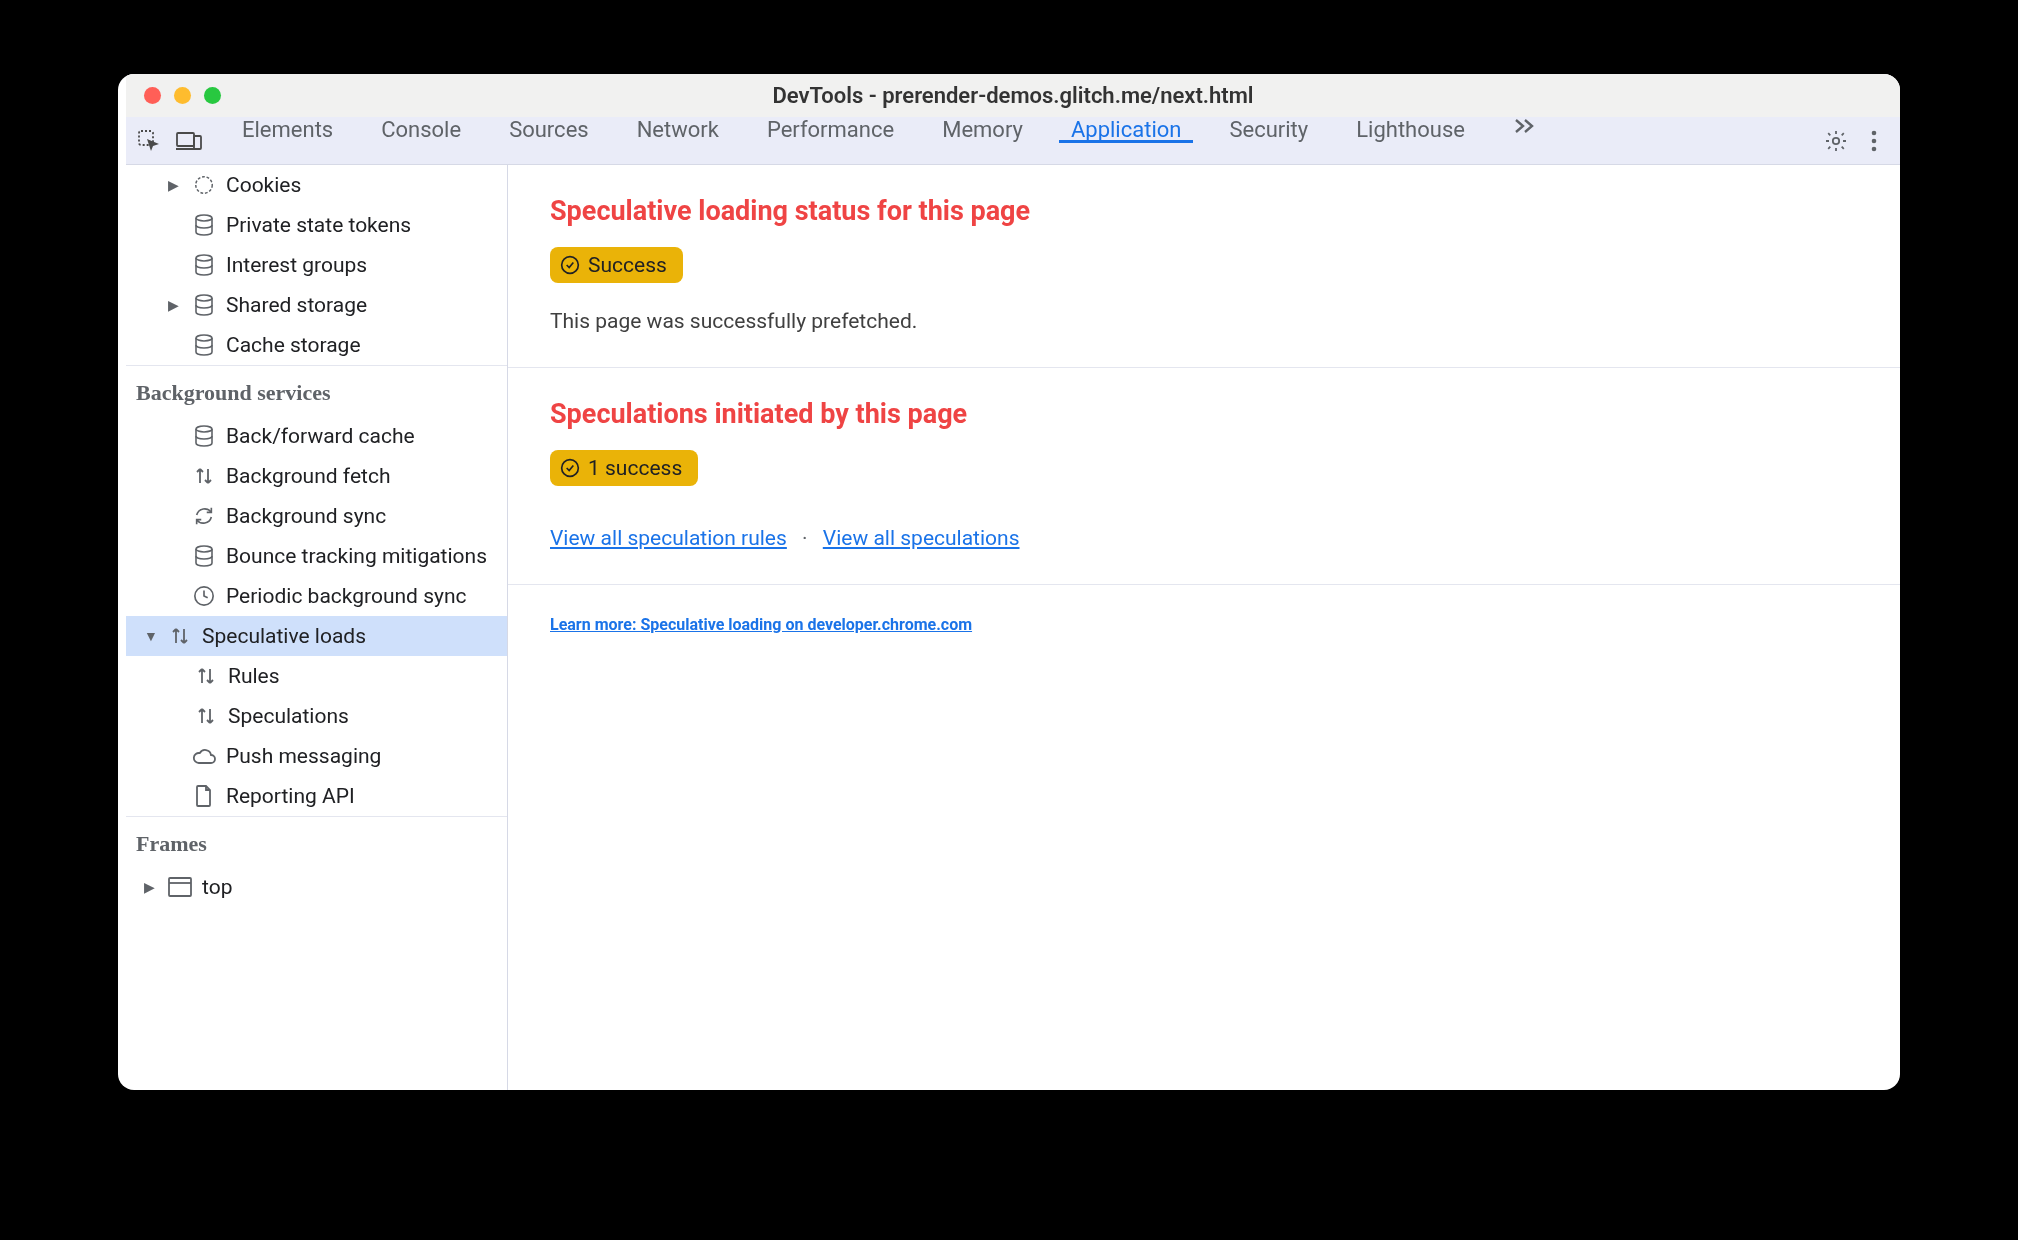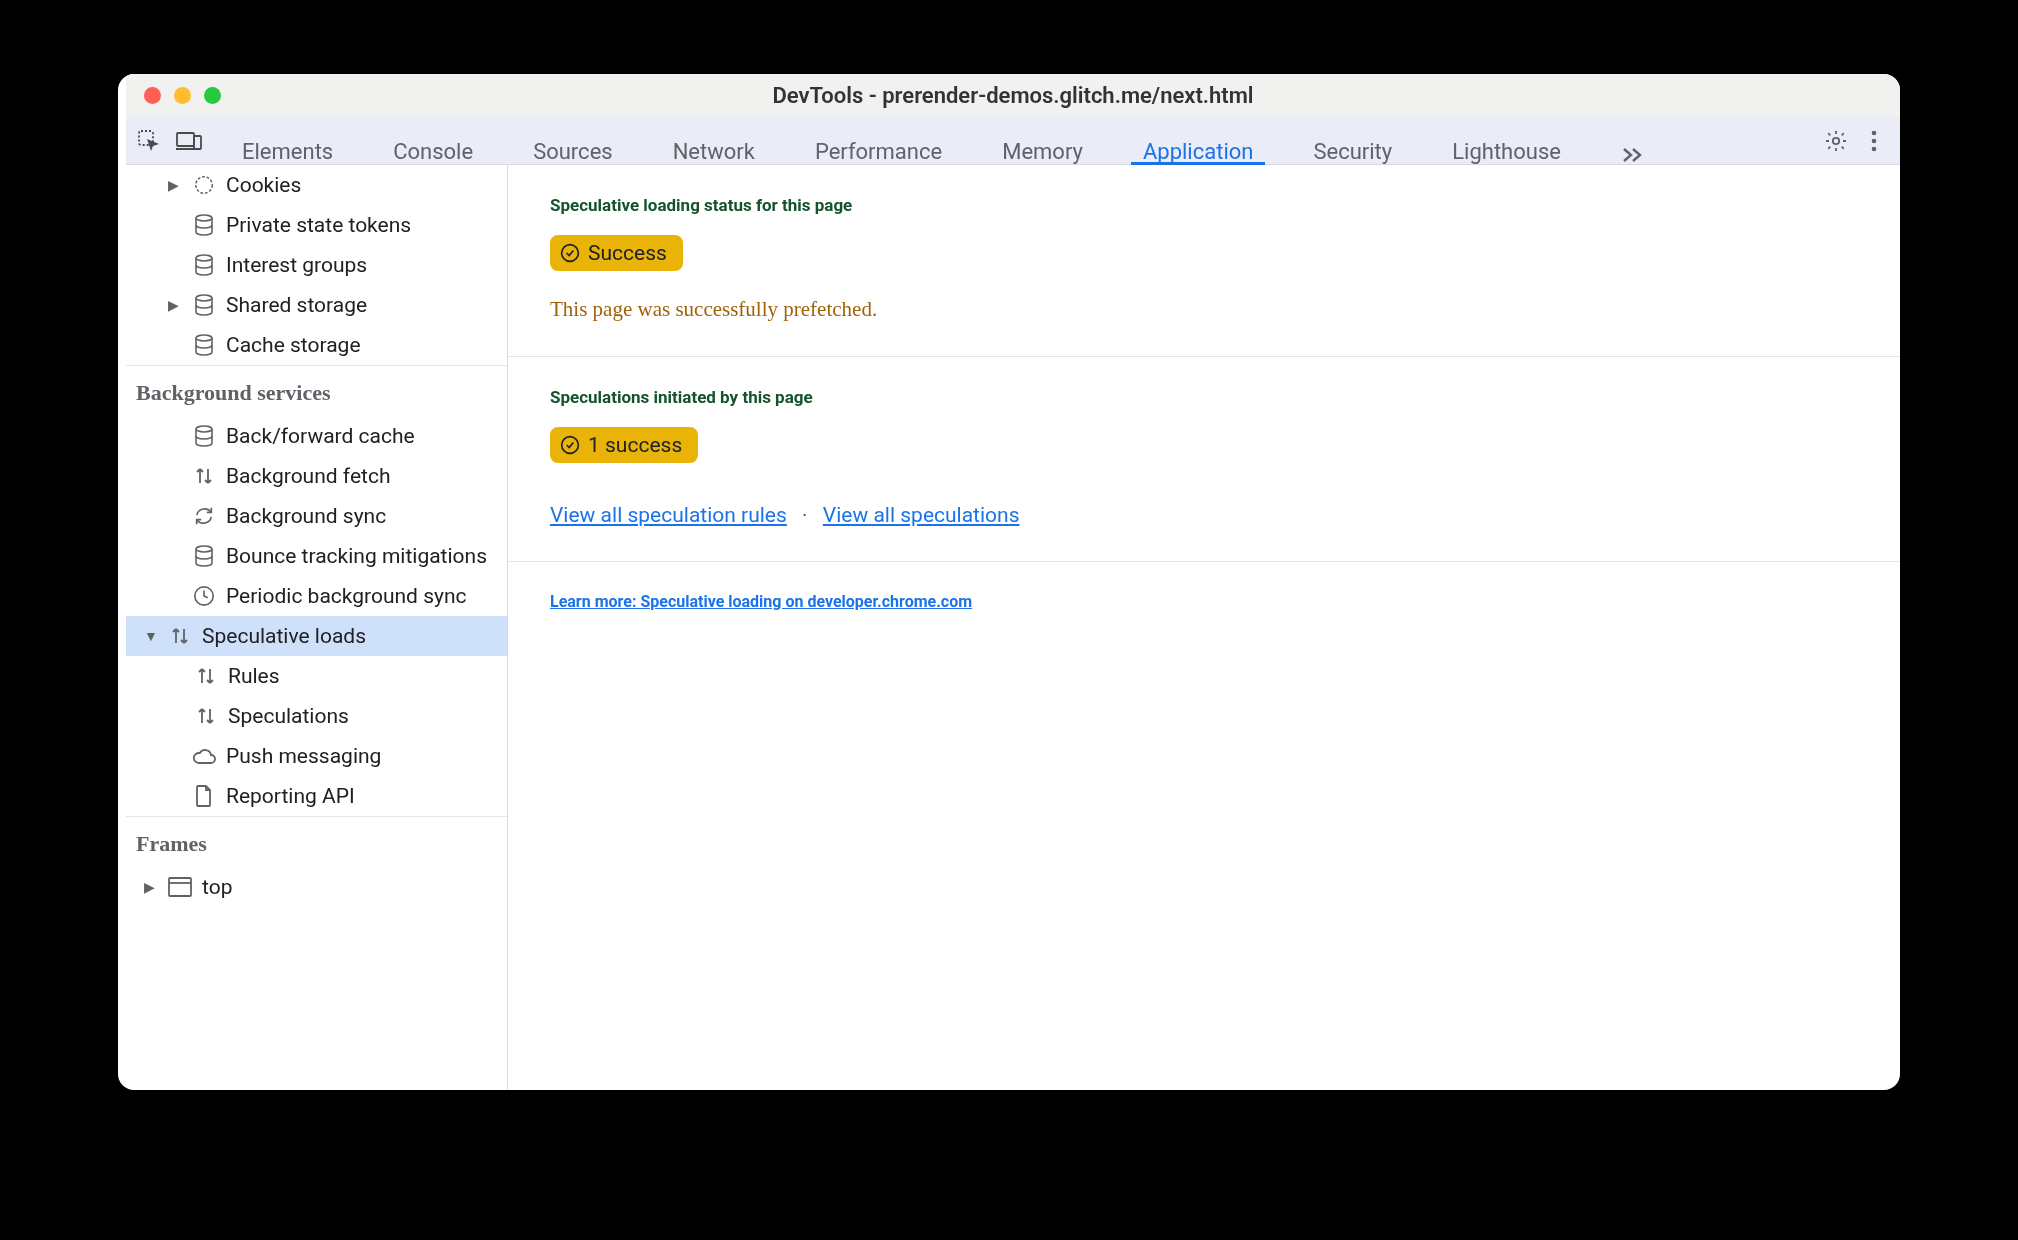--- a/index.html
+++ b/index.html
@@ -63,23 +63,23 @@
     gap: 14px;
     padding-right: 18px;
   }
   .tool-icon {
     width: 26px; height: 26px;
     display: flex; align-items:center; justify-content:center;
     color: #4a4a4a;
   }
   .tabs {
     display: flex;
-    align-items: flex-end;
+    align-items: flex-start;
     height: 100%;
-    gap: 16px;
+    gap: 4px;
   }
   .tab {
     padding: 0 22px;
     display: flex;
     align-items: center;
     font-size: 22px;
     color: #5f6368;
     cursor: pointer;
     position: relative;
   }
@@ -151,43 +151,42 @@
     flex: 1;
     overflow: auto;
   }
   .panel-section {
     padding: 30px 42px 34px;
     border-bottom: 1px solid #e4e6ef;
   }
   .panel-section.noborder { border-bottom: none; font-weight: bold; }
   .panel-heading {
     font-weight: 700;
-    font-size: 17px;
-    color: #14532d;
+    font-size: 27px;
+    color: #ef4444;
     margin-bottom: 20px;
   }
   .badge {
     display: inline-flex;
     align-items: center;
     gap: 8px;
     background: #eab308;
     border-radius: 8px;
     padding: 6px 16px 6px 10px;
     font-size: 21px;
     color: #202124;
   }
   .badge .check-icon {
     width: 20px; height: 20px;
     color: #202124;
   }
   .panel-text {
     font-size: 21px;
-    color: #a16207;
+    color: #404040;
     margin-top: 26px;
-    font-family: Liberation Serif, serif;
   }
   .links-row {
     margin-top: 40px;
     font-size: 21px;
   }
   .links-row a, .learn-link {
     color: #1a73e8;
     text-decoration: underline;
     cursor: pointer;
   }

